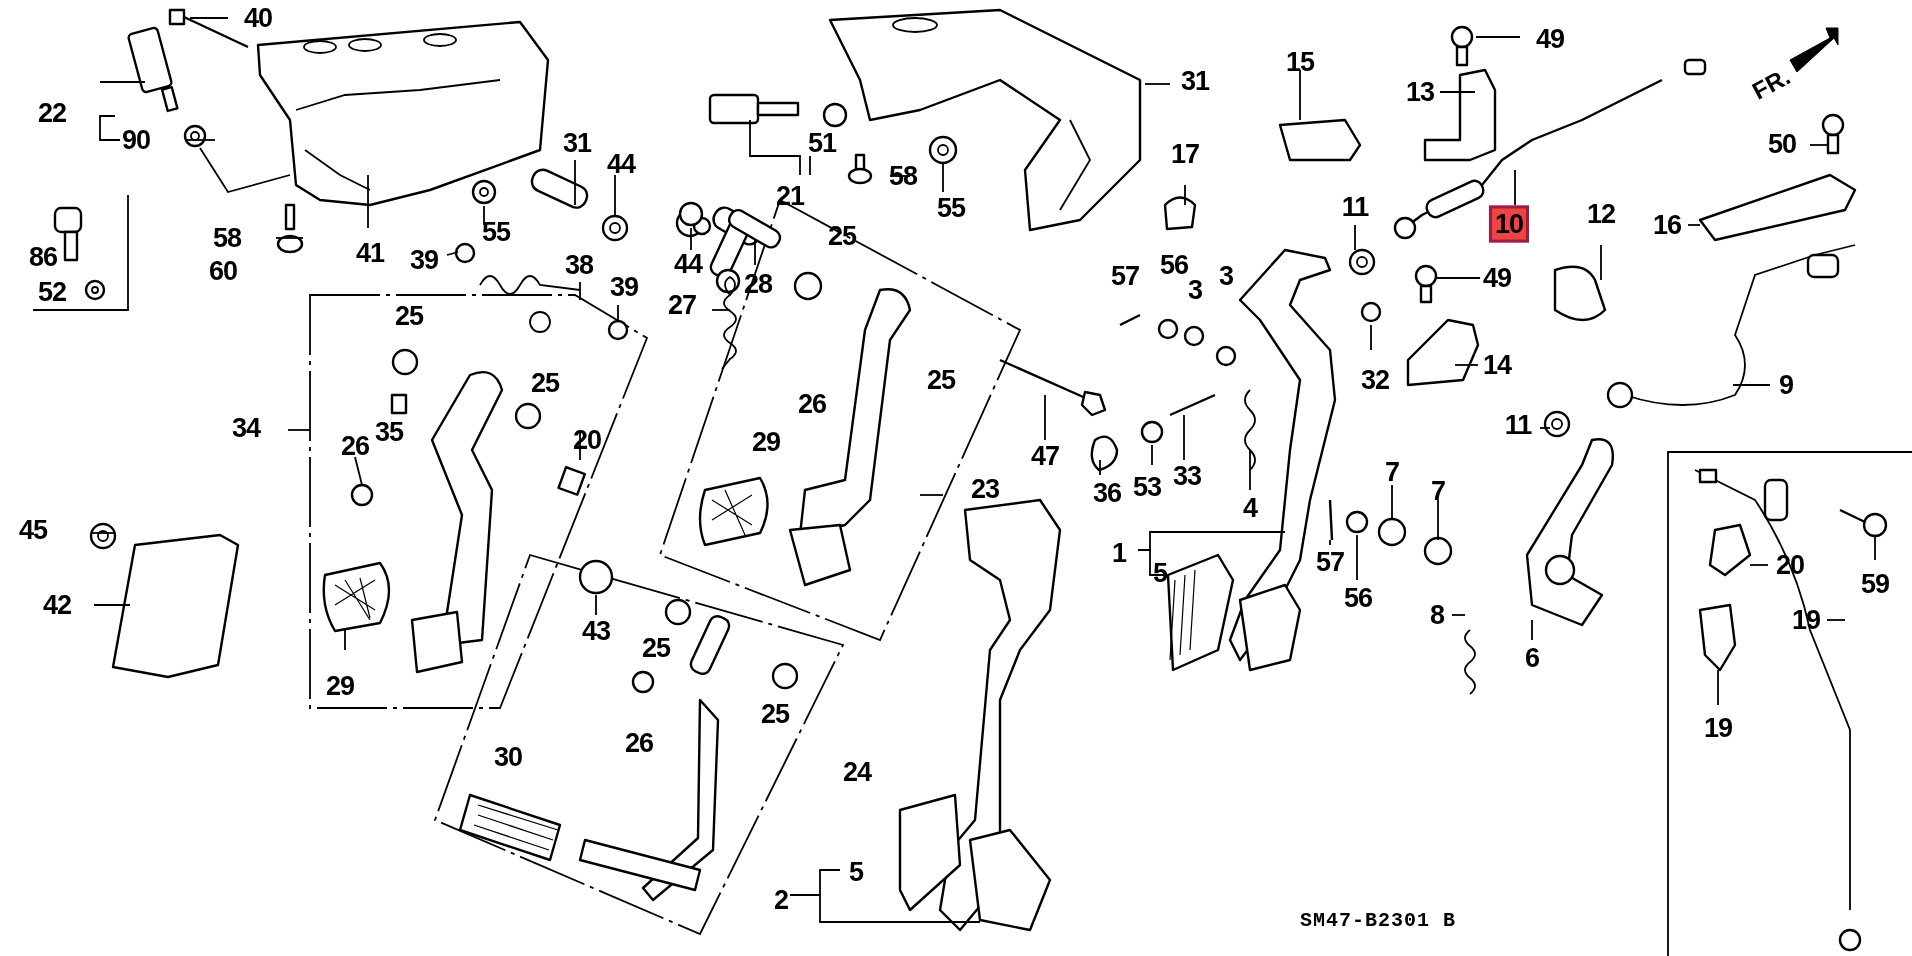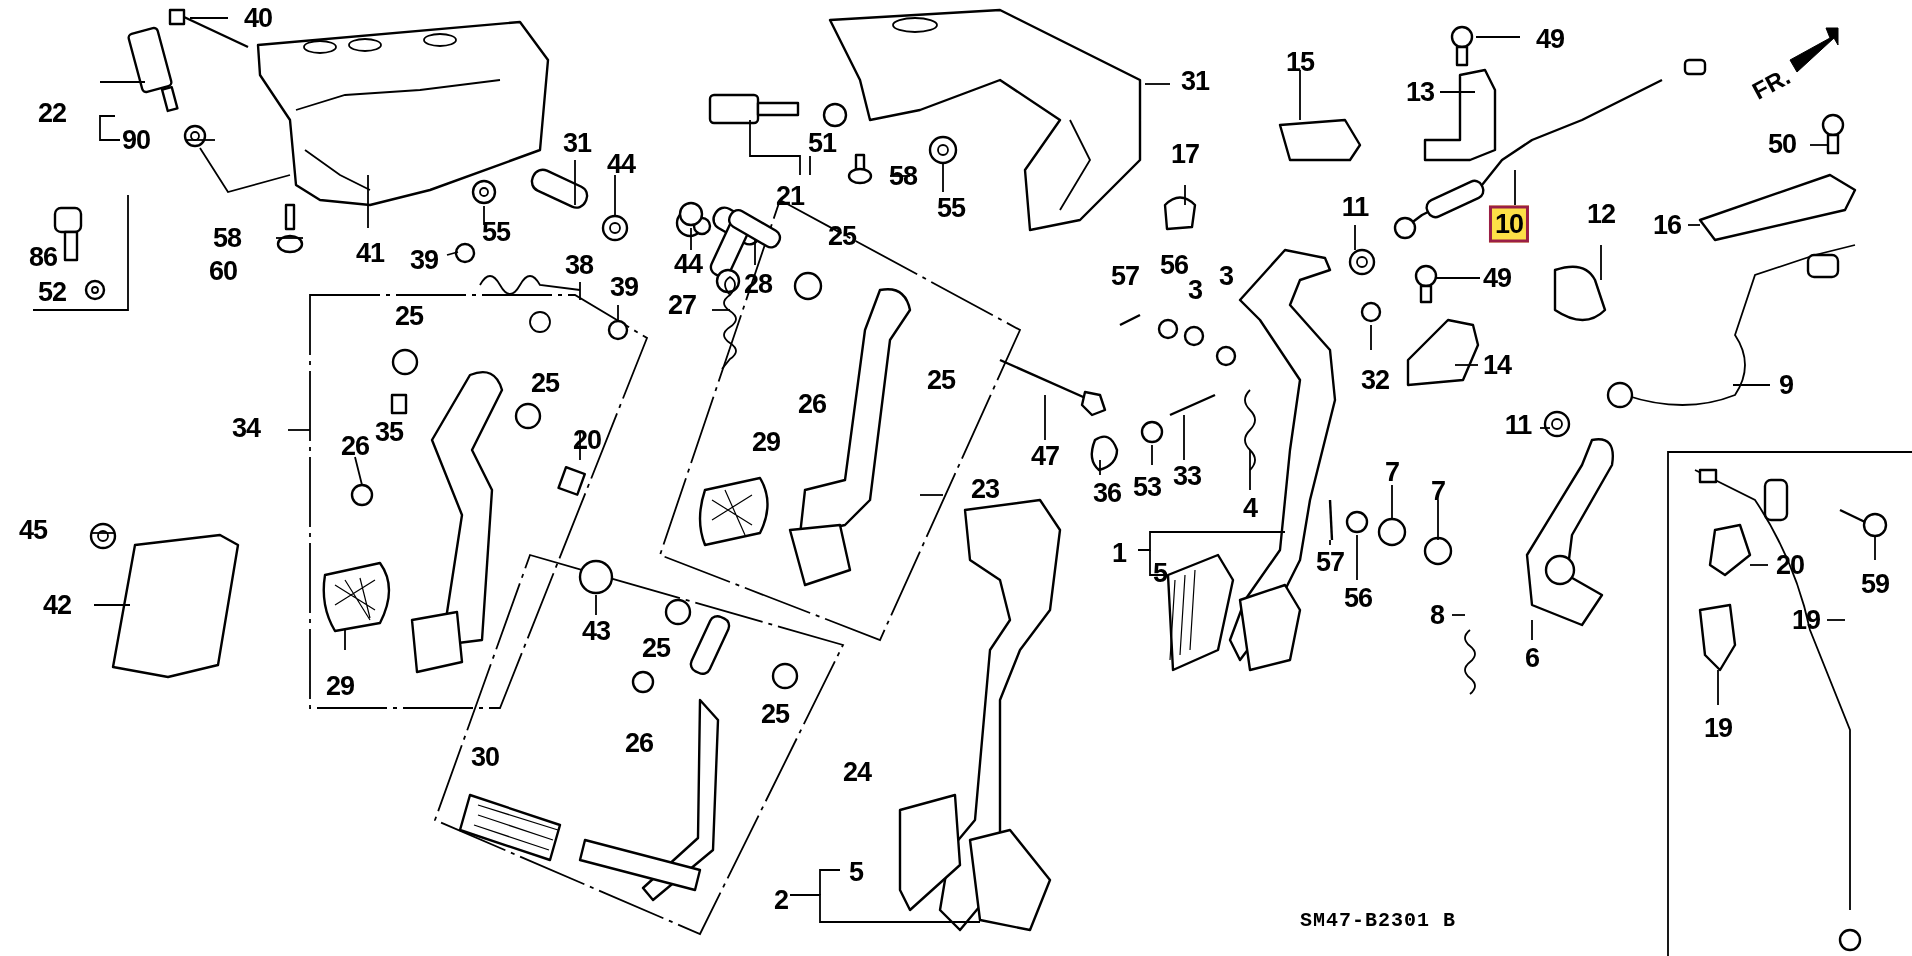--- a/index.html
+++ b/index.html
@@ -2,21 +2,21 @@
 <html><head>
 <meta charset="utf-8">
 <style>
   html, body { margin:0; padding:0; background:#ffffff; }
   body { width:1912px; height:956px; position:relative; overflow:hidden;
          font-family:"Liberation Sans", sans-serif; }
   #diagram { position:absolute; left:0; top:0; width:1912px; height:956px; }
   .lbl { position:absolute; font-family:"Liberation Sans", sans-serif; font-weight:bold;
          font-size:27px; color:#000; line-height:1; transform:translate(-50%,-50%);
          white-space:nowrap; cursor:pointer; letter-spacing:-1px; }
-  .lbl.hl { border:3px solid #9a1e46; padding:2px 3px; background:#fde047; }
+  .lbl.hl { border:3px solid #9a1e46; padding:2px 3px; background:#ef4444; }
   .code { position:absolute; left:1300px; top:920px; font-family:"Liberation Mono", monospace;
           font-size:20px; font-weight:bold; color:#000; transform:translate(0,-50%); letter-spacing:1px; }
   .fr { position:absolute; left:1752px; top:70px; font-family:"Liberation Sans", sans-serif;
         font-weight:bold; font-size:24px; transform:rotate(-28deg); color:#000; }
   svg .p { fill:#fff; stroke:#000; stroke-width:2.4; stroke-linejoin:round; }
   svg .l { fill:none; stroke:#000; stroke-width:1.8; }
   svg .d { fill:none; stroke:#000; stroke-width:1.8; stroke-dasharray:70 6 4 6; }
   svg .t { fill:none; stroke:#000; stroke-width:1.2; }
   svg .k { fill:#000; stroke:#000; }
 </style>
@@ -395,21 +395,21 @@
 <div class="lbl" style="left:758px;top:284px">28</div>
 <div class="lbl" style="left:682px;top:305px">27</div>
 <div class="lbl" style="left:842px;top:236px">25</div>
 <div class="lbl" style="left:812px;top:404px">26</div>
 <div class="lbl" style="left:941px;top:380px">25</div>
 <div class="lbl" style="left:766px;top:442px">29</div>
 <div class="lbl" style="left:985px;top:489px">23</div>
 <div class="lbl" style="left:656px;top:648px">25</div>
 <div class="lbl" style="left:639px;top:743px">26</div>
 <div class="lbl" style="left:775px;top:714px">25</div>
-<div class="lbl" style="left:485px;top:757px">30</div>
+<div class="lbl" style="left:508px;top:757px">30</div>
 <div class="lbl" style="left:857px;top:772px">24</div>
 <div class="lbl" style="left:1045px;top:456px">47</div>
 <div class="lbl" style="left:1107px;top:493px">36</div>
 <div class="lbl" style="left:1147px;top:487px">53</div>
 <div class="lbl" style="left:1187px;top:476px">33</div>
 <div class="lbl" style="left:1250px;top:508px">4</div>
 <div class="lbl" style="left:1125px;top:276px">57</div>
 <div class="lbl" style="left:1174px;top:265px">56</div>
 <div class="lbl" style="left:1195px;top:290px">3</div>
 <div class="lbl" style="left:1226px;top:276px">3</div>

